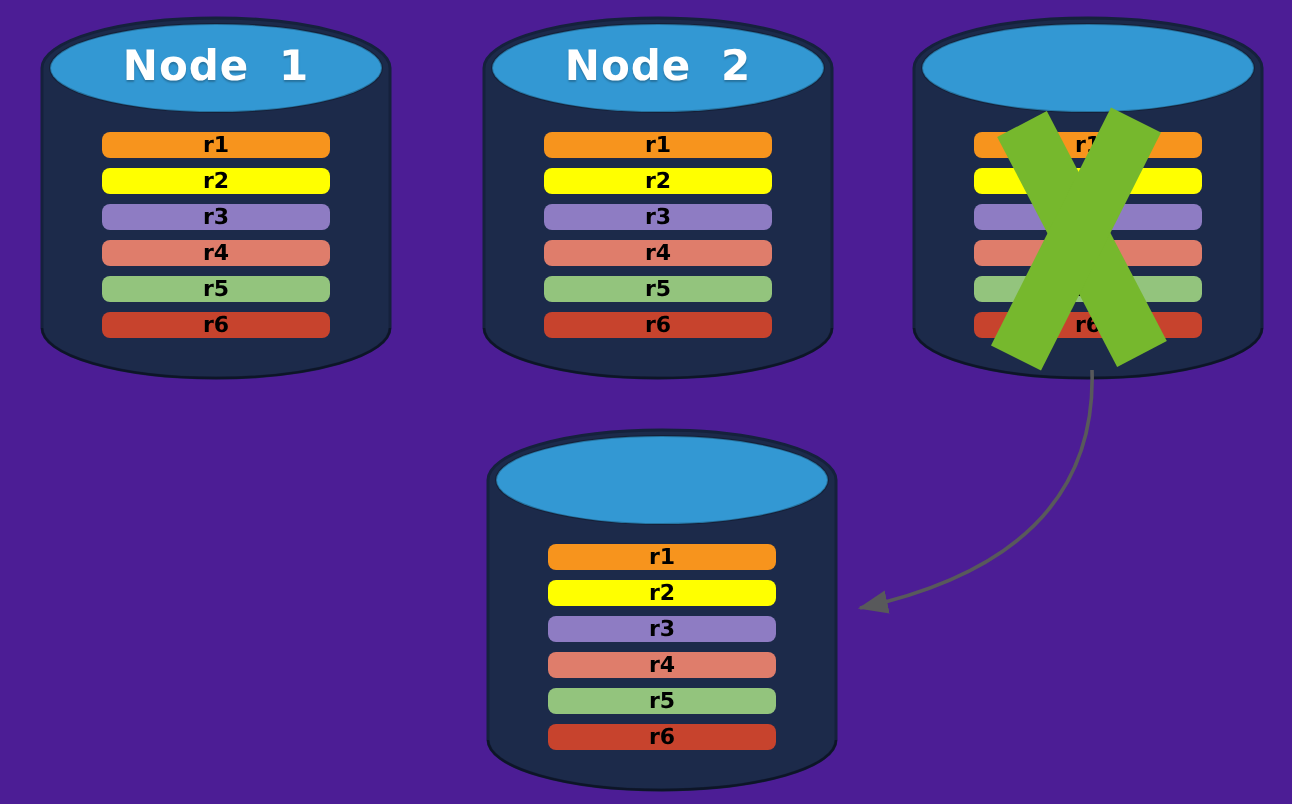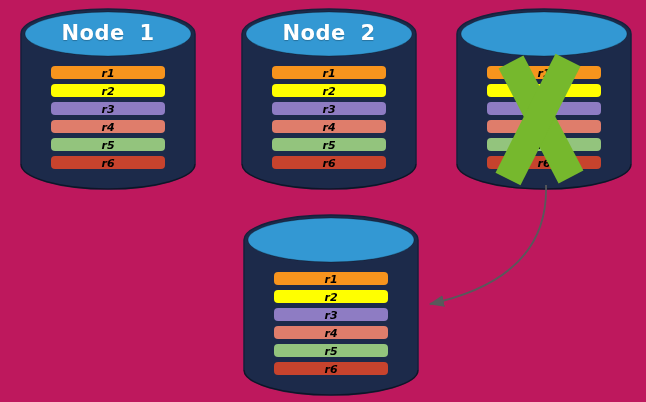--- a/index.html
+++ b/index.html
@@ -1,20 +1,20 @@
 <!DOCTYPE html>
 <html><head>
 <meta charset="utf-8">
 <style>
   html, body { margin: 0; padding: 0; background: #ffffff; }
   .canvas {
     position: relative;
     width: 646px;
     height: 402px;
-    background: #be185d;
+    background: #4c1d95;
     overflow: hidden;
     font-family: "DejaVu Sans", "Liberation Sans", sans-serif;
   }
   .node { position: absolute; width: 178px; height: 184px; }
   #node1 { left: 19px;  top: 7px; }
   #node2 { left: 240px; top: 7px; }
   #node3 { left: 455px; top: 7px; }
   #node4 { left: 242px; top: 213px; }
 
   .cyl { position: absolute; inset: 0; width: 100%; height: 100%; }
@@ -33,21 +33,21 @@
     text-shadow: 0 1px 1px rgba(0,0,0,0.25);
   }
 
   .rows {
     position: absolute; left: 32px; top: 59px; width: 114px;
     display: flex; flex-direction: column; gap: 5px;
   }
   .row {
     height: 13px;
     border-radius: 4px;
-    display: flex; align-items: flex-end; justify-content: center; font-style: italic;
+    display: flex; align-items: center; justify-content: center;
   }
   .row-label {
     font-size: 11px;
     font-weight: bold;
     color: #000000;
     line-height: 1;
   }
 
   .x-mark { position: absolute; inset: 0; width: 100%; height: 100%; }
   .x-mark line { stroke-width: 28; stroke-linecap: butt; }

